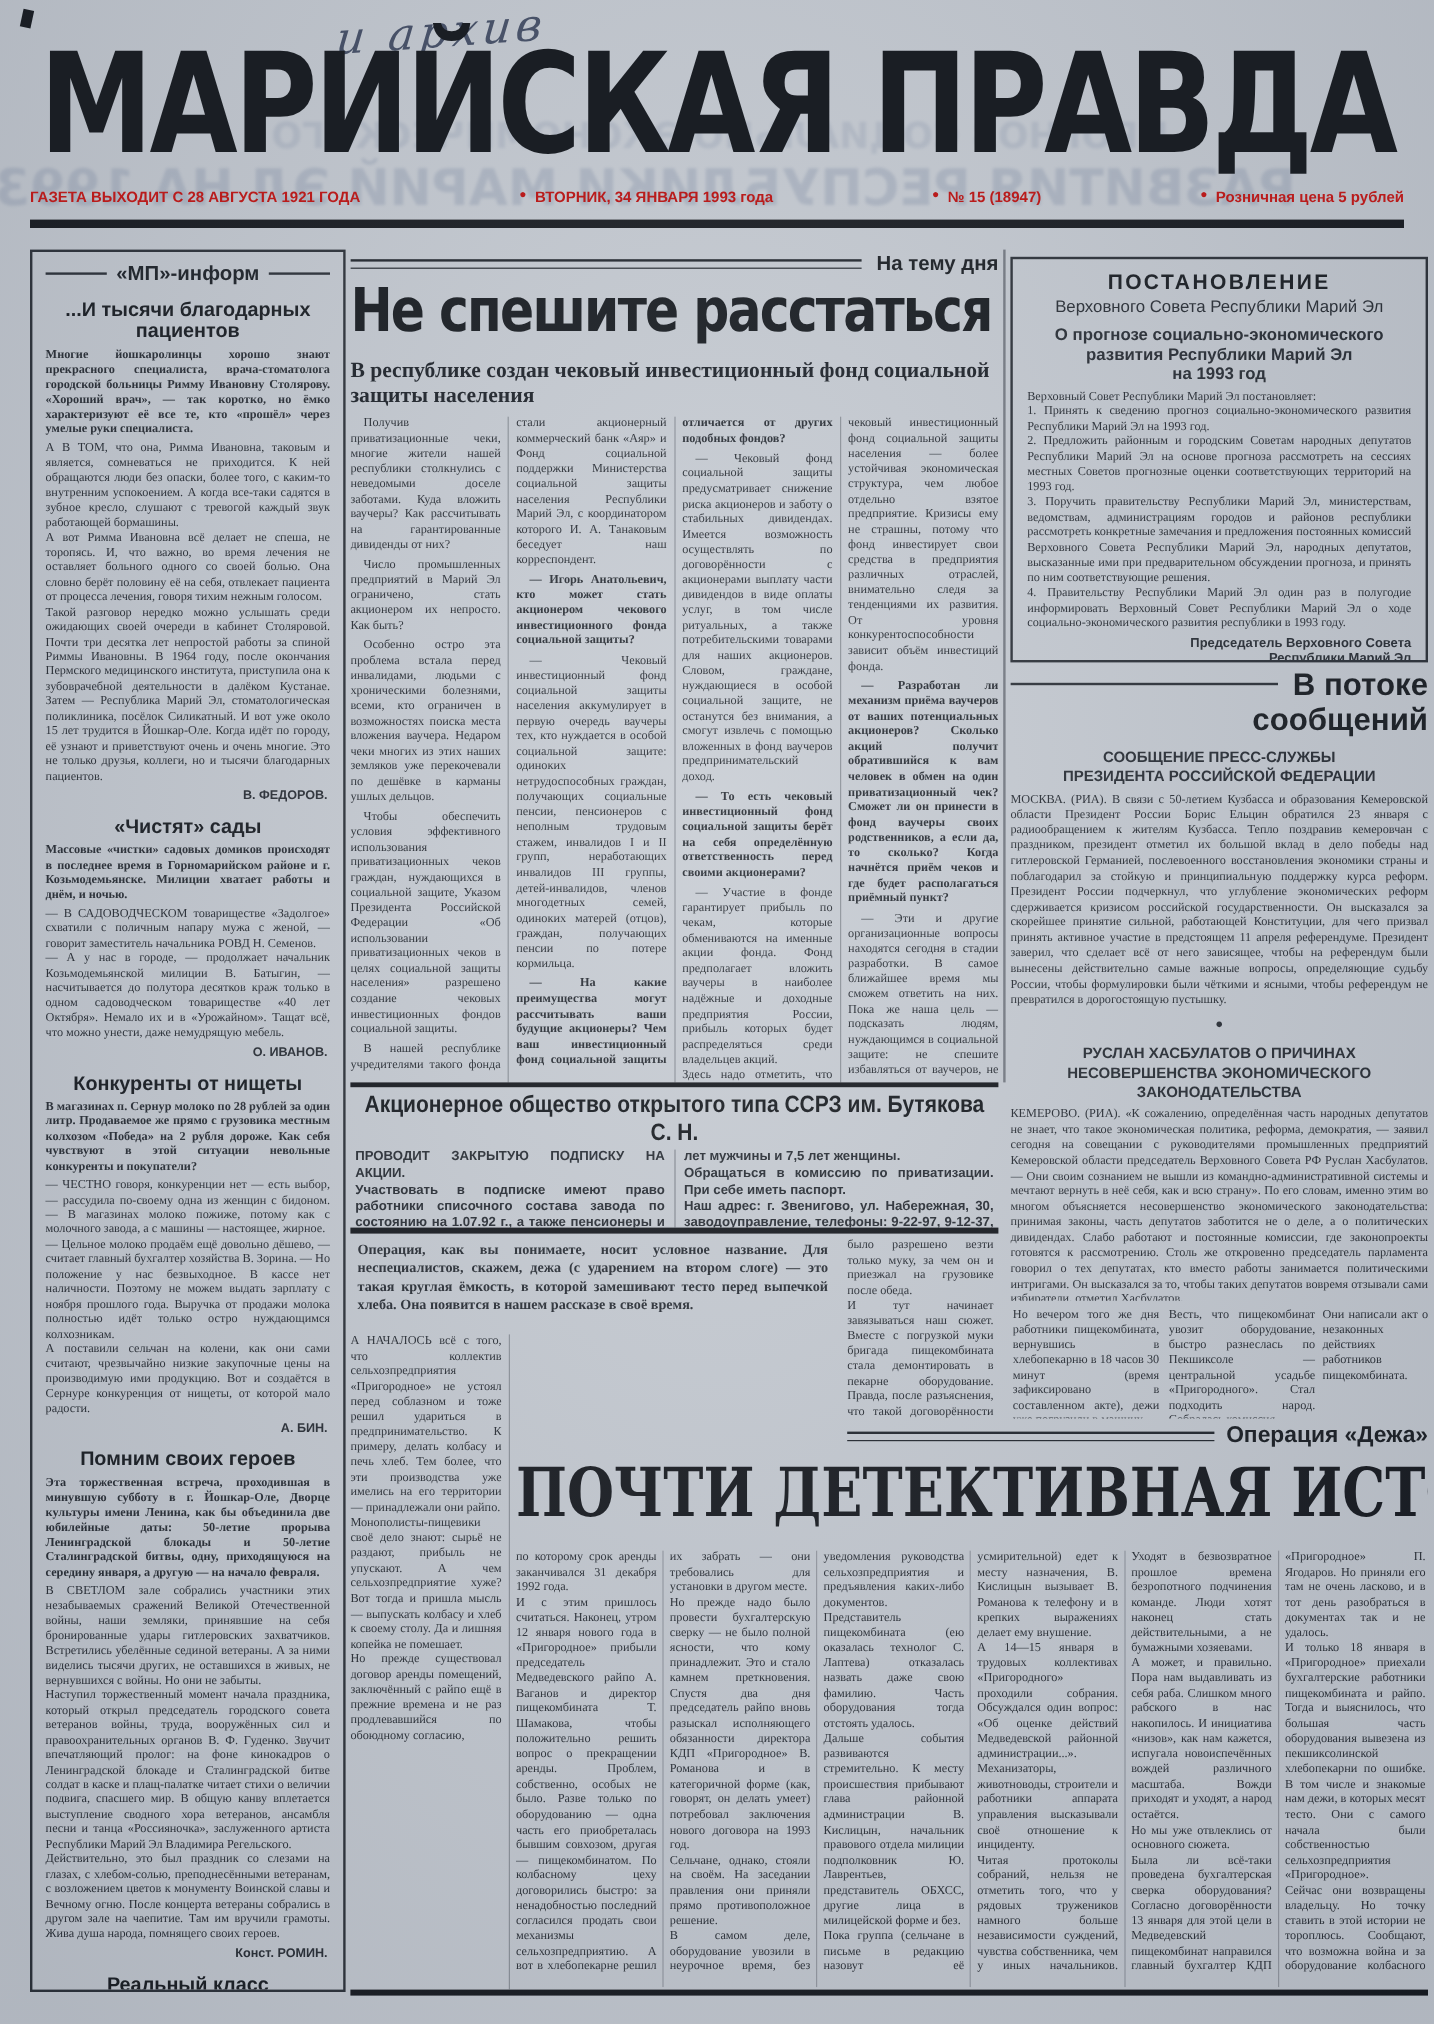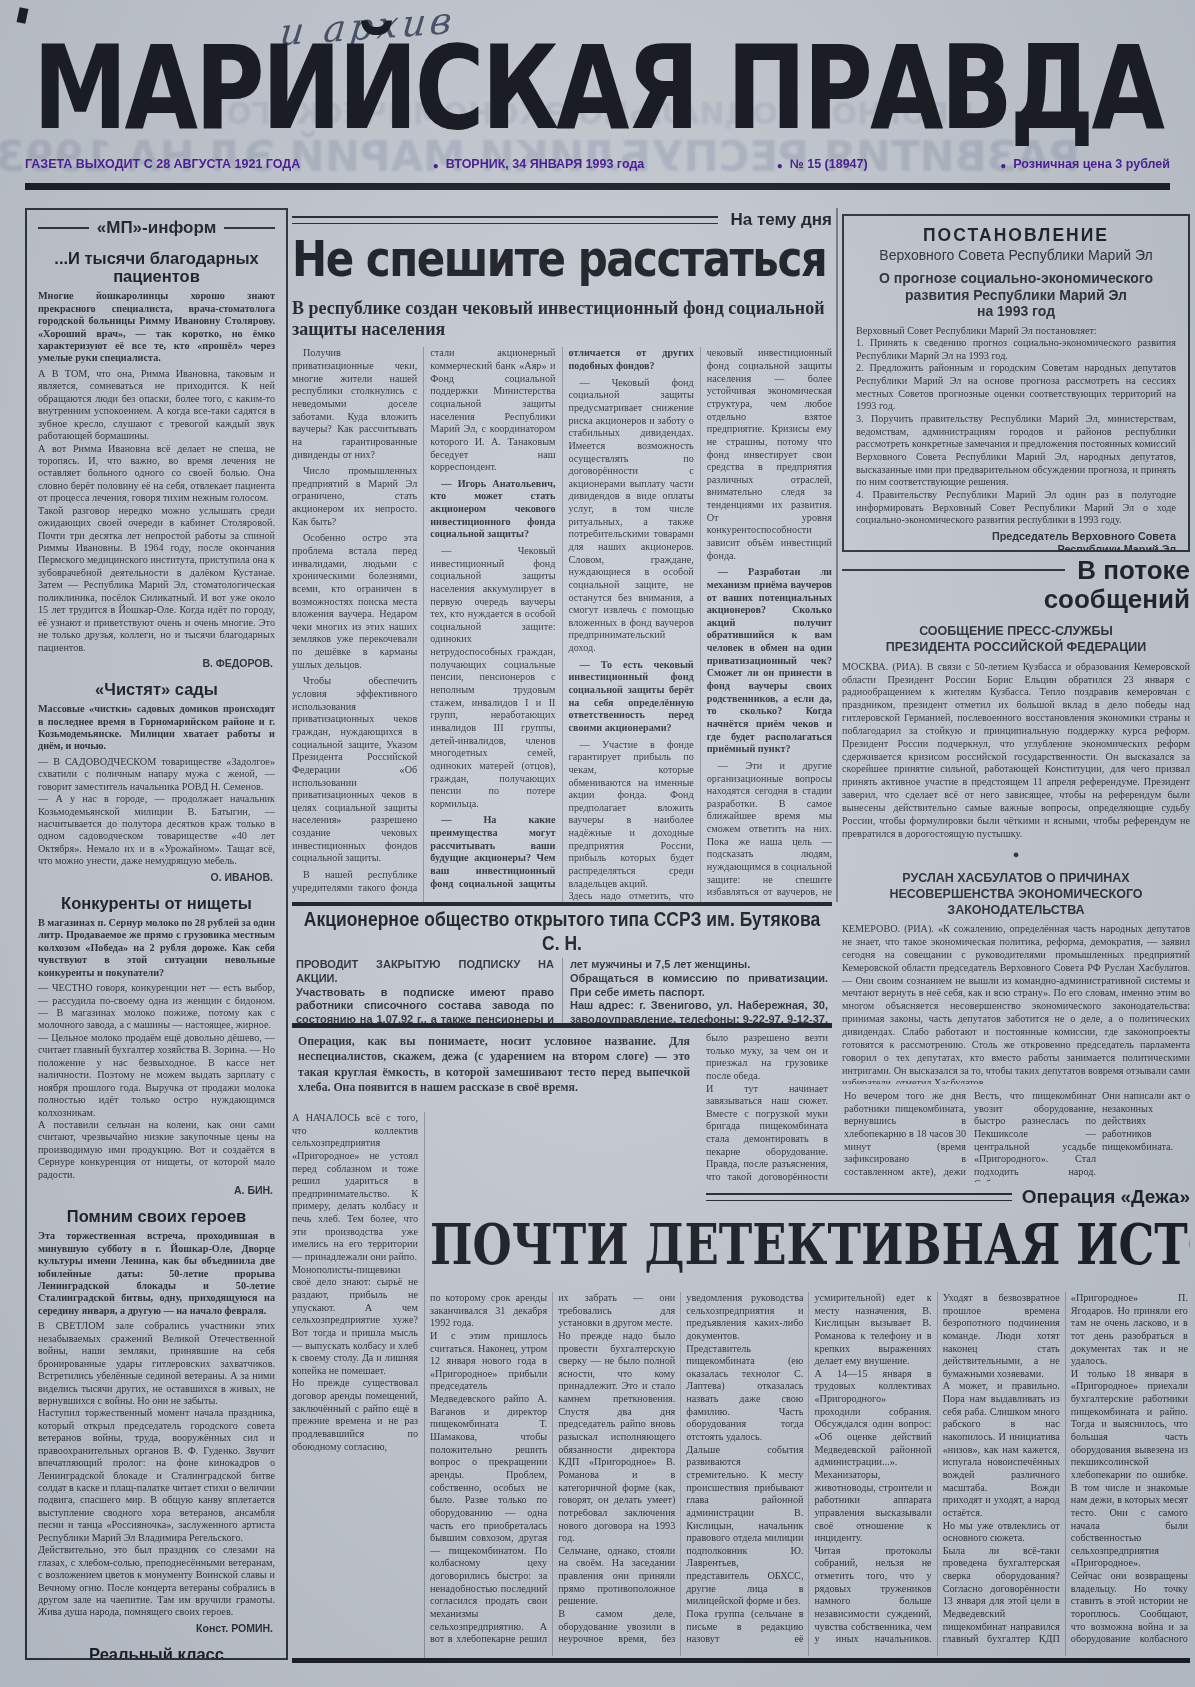--- a/index.html
+++ b/index.html
@@ -15,22 +15,22 @@
   
   .hand{left:280px;top:0px;width:320px;font-family:"DejaVu Serif",serif;font-style:italic;
     font-size:37px;color:#333e57;transform:rotate(-4deg) skewX(-10deg);letter-spacing:4px;opacity:.9;}
   .mast{left:25px;top:30px;width:1145px;text-align:center;font-family:"DejaVu Sans",sans-serif;
     font-weight:bold;font-size:95px;line-height:1;letter-spacing:-3px;color:#1a1e24;
     transform:scaleY(1.22);transform-origin:center top;white-space:nowrap;z-index:3;}
   .bleed{left:120px;width:960px;text-align:center;font-family:"DejaVu Sans",sans-serif;font-weight:bold;
     color:#44587e;transform:scaleX(-1);filter:blur(1.3px);z-index:1;white-space:nowrap;}
   .bleed1{top:132px;font-size:42px;opacity:.17;}
   .bleed2{top:96px;font-size:30px;opacity:.12;}
-  .dateline{left:25px;top:157px;width:1145px;display:flex;align-items:flex-end;
-    font-family:"Liberation Sans",sans-serif;font-weight:bold;font-size:12.5px;color:#4c1d95;z-index:3;}
+  .dateline{left:25px;top:157px;width:1145px;display:flex;align-items:flex-start;
+    font-family:"Liberation Sans",sans-serif;font-weight:bold;font-size:12.5px;color:#b91c1c;z-index:3;}
   .dateline .sp{flex:1;}
   .dot{font-size:10px;margin-right:7px;}
   .toprule{left:25px;top:183px;width:1145px;height:7px;background:#14171c;}
   
   .leftbox{left:25px;top:208px;width:263px;height:1452px;border:2px solid #2a2f36;
     padding:8px 11px;box-sizing:border-box;overflow:hidden;}
   .mph{display:flex;align-items:center;gap:8px;font-family:"Liberation Sans",sans-serif;
     font-weight:bold;font-size:17px;color:#1b2026;}
   .rl{flex:1;height:2px;background:#2a2f36;}
   .ltitle{font-family:"Liberation Sans",sans-serif;font-weight:bold;font-size:16.5px;
@@ -117,21 +117,21 @@
   <div class="blk dateline">
     <span>ГАЗЕТА ВЫХОДИТ С 28 АВГУСТА 1921 ГОДА</span>
     <span class="sp"></span>
     <span class="dot">●</span>
     <span>ВТОРНИК, 34 ЯНВАРЯ 1993 года</span>
     <span class="sp"></span>
     <span class="dot">●</span>
     <span>№ 15 (18947)</span>
     <span class="sp"></span>
     <span class="dot">●</span>
-    <span>Розничная цена 3 рублей</span>
+    <span>Розничная цена 5 рублей</span>
   </div>
   <div class="blk toprule"></div>
 
   <div class="blk leftbox">
     <div class="mph">
       <span class="rl"></span>
       <span>«МП»-информ</span>
       <span class="rl"></span>
     </div>
 

